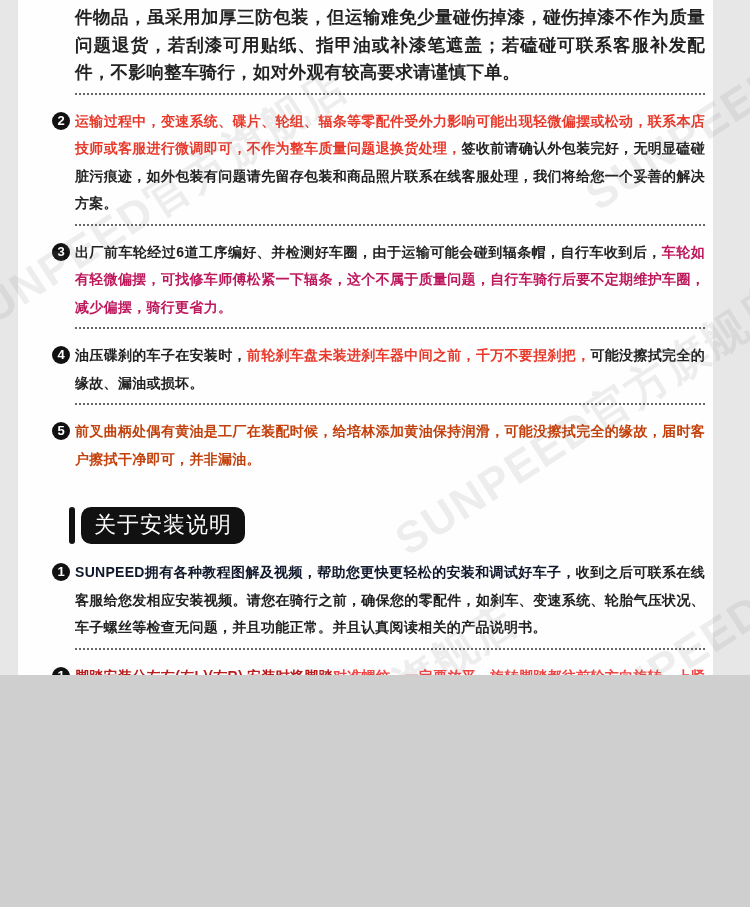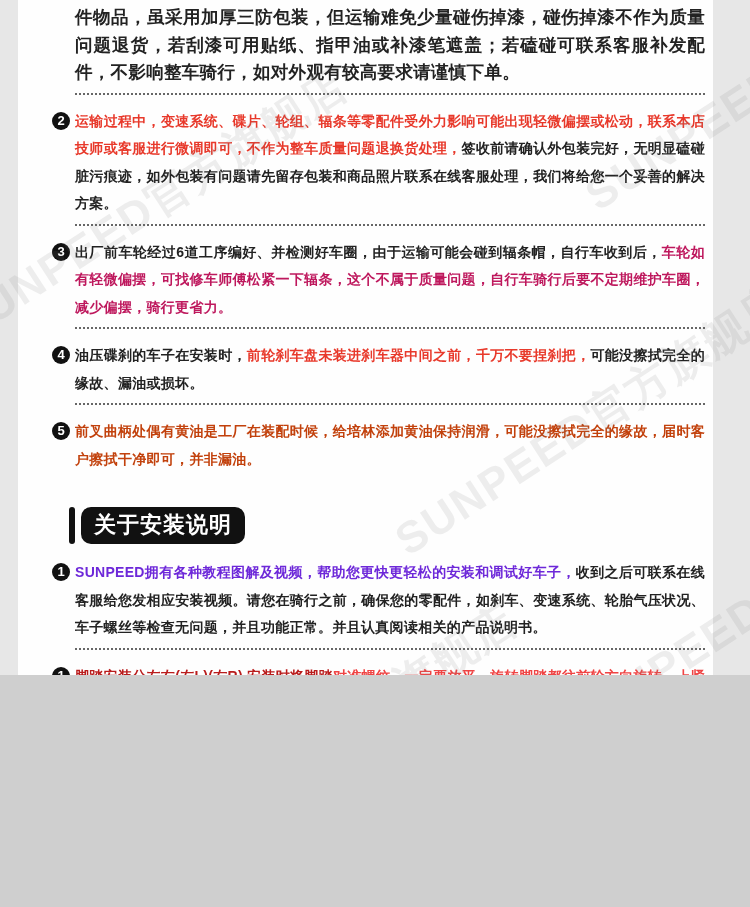--- a/index.html
+++ b/index.html
@@ -73,21 +73,21 @@
     flex:none;
     width:6px;height:37px;
     background:#111;
     border-radius:3px;
     margin-right:6px;
   }
   .hdr-box{
     background:#111;
     color:#fff;
     font-size:22px;
-    font-weight:bold;
+    font-weight:normal;
     letter-spacing:1px;
     line-height:24px;
     padding:6px 13px 7px;
     border-radius:10px;
   }
   .watermark-layer{
     position:absolute;
     left:0;top:0;width:100%;height:100%;
     pointer-events:none;
     z-index:5;
@@ -135,21 +135,21 @@
       <div class="item">
         <span class="bullet">5</span>
         <div class="itext"><span style="color: #c2410c;">前叉曲柄处偶有黄油是工厂在装配时候，给培林添加黄油保持润滑，可能没擦拭完全的缘故，届时客户擦拭干净即可，并非漏油。</span></div>
       </div>
       <div class="hdr">
         <span class="hdr-bar"></span>
         <span class="hdr-box">关于安装说明</span>
       </div>
       <div class="item">
         <span class="bullet">1</span>
-        <div class="itext"><span style="color: #6d28d9;">SUNPEED拥有各种教程图解及视频，帮助您更快更轻松的安装和调试好车子，</span><span style="color: rgb(34, 34, 34);">收到之后可联系在线客服给您发相应安装视频。请您在骑行之前，确保您的零配件，如刹车、变速系统、轮胎气压状况、车子螺丝等检查无问题，并且功能正常。并且认真阅读相关的产品说明书。</span></div>
+        <div class="itext"><span style="color: #0f172a;">SUNPEED拥有各种教程图解及视频，帮助您更快更轻松的安装和调试好车子，</span><span style="color: rgb(34, 34, 34);">收到之后可联系在线客服给您发相应安装视频。请您在骑行之前，确保您的零配件，如刹车、变速系统、轮胎气压状况、车子螺丝等检查无问题，并且功能正常。并且认真阅读相关的产品说明书。</span></div>
       </div>
       <div class="sep"></div>
       <div class="item">
         <span class="bullet">1</span>
         <div class="itext"><span style="color: #b91c1c;">脚踏安装分左右(左L)(右R),安装时将脚踏</span><span style="color: #ef4444;">对准螺纹，一定要放平，旋转脚踏都往前轮方向旋转，上紧后务必用15号加长版扳手拧紧，以免滑丝，</span><span style="color: rgb(34, 34, 34);">骑行7天以后再重新拧紧，因买家自身安装不到位导致曲柄脚踏滑丝本店不承担责任，但是可以按成本价提供配件给买家。</span></div>
       </div>
       <div class="sep"></div>
       <div class="item">
         <span class="bullet">2</span>
         <div class="itext"><span style="color: rgb(34, 34, 34);">自行车是由数十个零部件组成的机械结构，新车收到在前轮脚踏座管车把没有安装</span></div>

